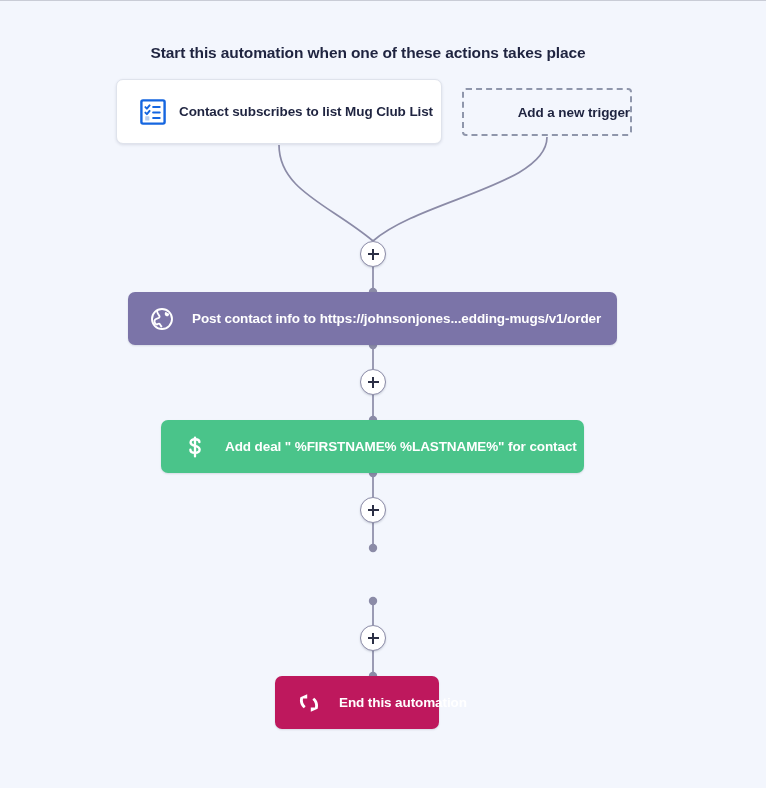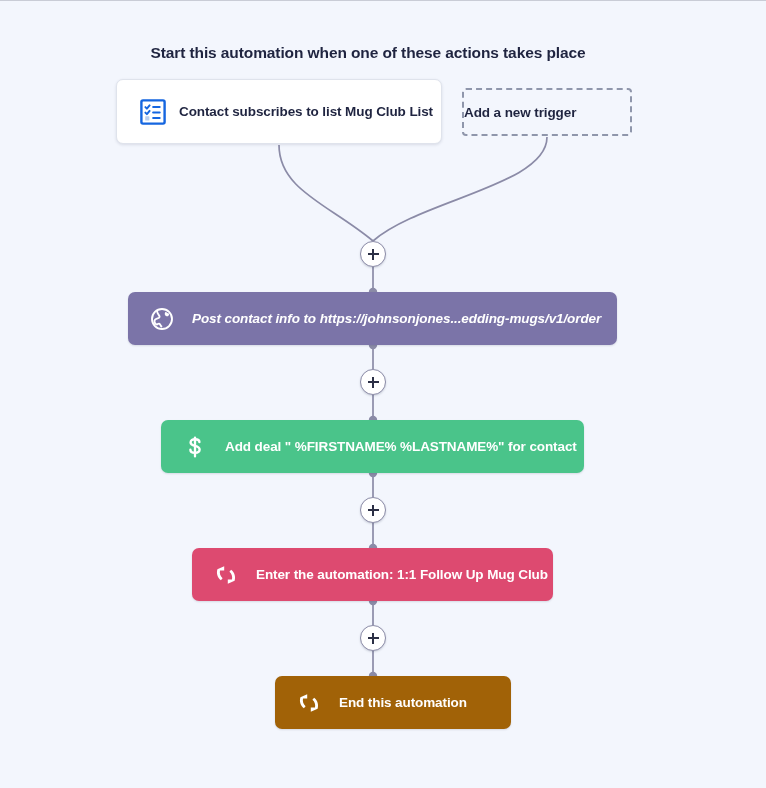--- a/index.html
+++ b/index.html
@@ -81,21 +81,21 @@
   #add-trigger-box {
     position: absolute;
     left: 462px;
     top: 88px;
     width: 170px;
     height: 48px;
     border: 2px dashed #8f96ab;
     border-radius: 4px;
     display: flex;
     align-items: center;
-    justify-content: flex-start;
+    justify-content: flex-end;
     box-sizing: border-box;
   }
   #add-trigger-box .tlabel {
     font-size: 13.5px;
     font-weight: bold;
     color: #1f2440;
     letter-spacing: -0.1px;
   }
 
   
@@ -121,33 +121,32 @@
     font-weight: bold;
     color: #ffffff;
     margin-left: 17px;
     letter-spacing: -0.1px;
     white-space: nowrap;
   }
 
   #node-webhook {
     left: 128px;  top: 292px;  width: 489px; height: 53px;
     background: #7b74a8;
-    font-style: italic;
   }
   #node-deal {
     left: 161px;  top: 420px;  width: 423px; height: 53px;
     background: #4ac48a;
   }
   #node-enter {
     left: 192px;  top: 548px;  width: 361px; height: 53px;
     background: #dd4a70;
   }
   #node-end {
-    left: 275px;  top: 676px;  width: 236px; height: 53px;
-    background: #a16207;
+    left: 275px;  top: 676px;  width: 164px; height: 53px;
+    background: #be185d;
     align-items: center;
   }
 
   
   .plus-btn {
     position: absolute;
     width: 26px;
     height: 26px;
     border-radius: 50%;
     background: #ffffff;
@@ -247,31 +246,20 @@
       <svg viewBox="0 0 24 24" width="24" height="24" xmlns="http://www.w3.org/2000/svg">
         <path d="M12,2.6 L12,21.4" stroke="#ffffff" stroke-width="2.3" stroke-linecap="round"></path>
         <path d="M16.4,7.1 C16.4,5.2 14.5,4.3 12,4.3 C9.5,4.3 7.6,5.3 7.6,7.4
                  C7.6,9.6 9.8,10.3 12,10.9 C14.3,11.5 16.6,12.2 16.6,14.6
                  C16.6,16.8 14.5,17.8 12,17.8 C9.4,17.8 7.4,16.8 7.4,14.7" fill="none" stroke="#ffffff" stroke-width="2.4" stroke-linecap="round"></path>
       </svg>
     </span>
     <span class="nlabel">Add deal " %FIRSTNAME% %LASTNAME%" for contact</span>
   </div>
 
-  <div class="node" id="node-enter">
-    <span class="nicon">
-      <svg viewBox="0 0 24 24" width="24" height="24" xmlns="http://www.w3.org/2000/svg">
-        <path d="M10.2,3.2 L10.2,7.6 L6.0,7.6 C5.4,10.4 6.3,13.4 8.6,15.2
-                 L6.9,17.3 C3.4,14.7 2.2,10.2 3.4,6.2 Z" fill="#ffffff"></path>
-        <path d="M13.8,20.8 L13.8,16.4 L18.0,16.4 C18.6,13.6 17.7,10.6 15.4,8.8
-                 L17.1,6.7 C20.6,9.3 21.8,13.8 20.6,17.8 Z" fill="#ffffff"></path>
-      </svg>
-    </span>
-    <span class="nlabel">Enter the automation: 1:1 Follow Up Mug Club</span>
-  </div>
 
   <div class="node" id="node-end">
     <span class="nicon">
       <svg viewBox="0 0 24 24" width="24" height="24" xmlns="http://www.w3.org/2000/svg">
         <path d="M10.2,3.2 L10.2,7.6 L6.0,7.6 C5.4,10.4 6.3,13.4 8.6,15.2
                  L6.9,17.3 C3.4,14.7 2.2,10.2 3.4,6.2 Z" fill="#ffffff"></path>
         <path d="M13.8,20.8 L13.8,16.4 L18.0,16.4 C18.6,13.6 17.7,10.6 15.4,8.8
                  L17.1,6.7 C20.6,9.3 21.8,13.8 20.6,17.8 Z" fill="#ffffff"></path>
       </svg>
     </span>

